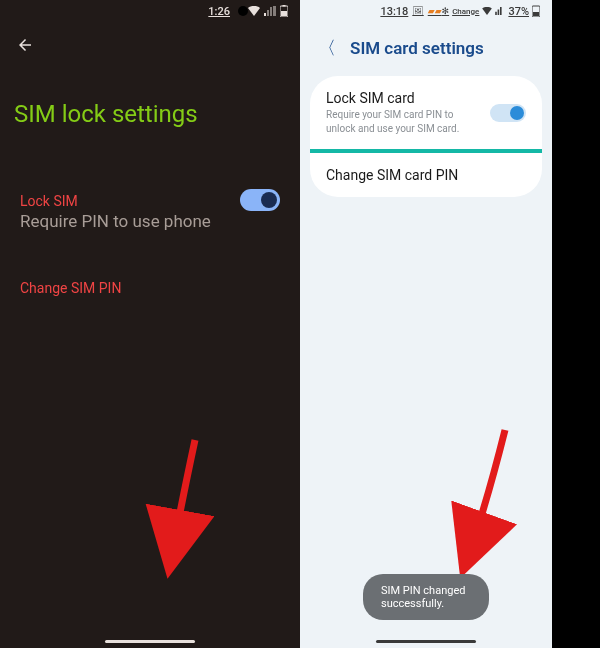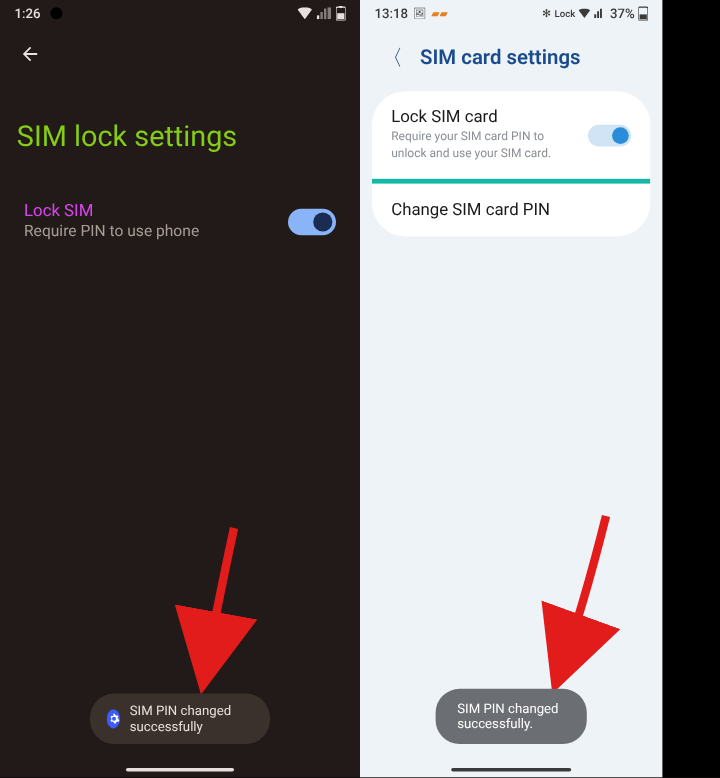--- a/index.html
+++ b/index.html
@@ -3,34 +3,34 @@
   <meta charset="utf-8">
   <style>
     * { margin: 0; padding: 0; box-sizing: border-box; }
     body { width: 600px; height: 648px; background: #000; display: flex; font-family: -apple-system, Roboto, sans-serif; overflow: hidden; }
     
     .phone { height: 648px; position: relative; }
     .phone-left { width: 300px; background: #211a18; color: #fff; }
     .phone-right { width: 252px; background: #eef3f7; color: #1a1a1a; }
     
     
-    .status-bar { height: 22px; display: flex; justify-content: space-between; align-items: center; padding: 0 12px; font-size: 11px; font-weight: 500; }
+    .status-bar { height: 22px; display: flex; justify-content: flex-end; align-items: center; padding: 0 12px; font-size: 11px; font-weight: 500; text-decoration: underline; }
     .phone-left .status-bar { color: #e8e0dc; }
     .phone-right .status-bar { color: #3a3a3a; }
     .status-left, .status-right { display: flex; align-items: center; gap: 4px; }
     .camera-notch { width: 10px; height: 10px; background: #000; border-radius: 50%; margin-left: 4px; }
     
     
     .left-header { padding: 14px 16px 0; }
     .back-arrow-l { width: 18px; height: 18px; color: #e8e0dc; }
     .left-title { padding: 42px 14px 28px; font-size: 24px; font-weight: 400; color: #84cc16; }
     .setting-row { display: flex; align-items: center; justify-content: space-between; padding: 12px 20px; }
     .setting-text { display: flex; flex-direction: column; gap: 2px; }
-    .setting-title-l { font-size: 14px; color: #d946ef; }
-    .setting-sub-l { font-size: 13px; color: #a89d97; }
+    .setting-title-l { font-size: 14px; color: #ef4444; margin-top: 25px; }
+    .setting-sub-l { font-size: 17px; color: #a89d97; }
     .toggle-on { width: 40px; height: 22px; background: #8ab4f8; border-radius: 11px; position: relative; }
     .toggle-on .knob { width: 16px; height: 16px; background: #1a2c52; border-radius: 50%; position: absolute; right: 3px; top: 3px; }
     
     
     .right-header { display: flex; align-items: center; gap: 14px; padding: 14px 18px 10px; }
     .back-chev { color: #1a4b8c; font-size: 18px; font-weight: 300; }
     .right-title { color: #1a4b8c; font-size: 17px; font-weight: 600; }
     .card { background: #fff; margin: 6px 10px; border-radius: 28px; overflow: hidden; }
     .card-row { padding: 14px 16px; display: flex; align-items: center; justify-content: space-between; gap: 10px; }
     .card-row + .card-row { border-top: 4px solid #14b8a6; }
@@ -87,53 +87,48 @@
   <div class="left-title">SIM lock settings</div>
   <div class="setting-row">
     <div class="setting-text">
       <div class="setting-title-l">Lock SIM</div>
       <div class="setting-sub-l">Require PIN to use phone</div>
     </div>
     <div class="toggle-on">
         <div class="knob"></div>
       </div>
   </div>
+  <div class="setting-row">
+    <div class="setting-title-l">Change SIM PIN</div>
+  </div>
 
   <div class="arrow" style="left:120px; top:430px;">
     <svg width="90" height="150">
       <defs>
           <marker id="ah1" markerWidth="10" markerHeight="10" refX="8" refY="5" orient="auto">
             <path d="M0,0 L10,5 L0,10 z" fill="#e21b1b"></path>
           </marker>
         </defs>
       <path d="M75,10 Q60,80 50,135" stroke="#e21b1b" stroke-width="7" fill="none" marker-end="url(#ah1)"></path>
     </svg>
   </div>
 
-  <div class="toast toast-l">
-    <div class="toast-icon">
-      <svg class="gear" viewBox="0 0 24 24">
-          <path fill="currentColor" d="M12 8a4 4 0 100 8 4 4 0 000-8zm9 4a9 9 0 01-.1 1.3l2 1.6-2 3.4-2.4-.9a7 7 0 01-2.2 1.3l-.4 2.5h-4l-.4-2.5a7 7 0 01-2.2-1.3l-2.4.9-2-3.4 2-1.6a9 9 0 010-2.6l-2-1.6 2-3.4 2.4.9a7 7 0 012.2-1.3L10 2h4l.4 2.5a7 7 0 012.2 1.3l2.4-.9 2 3.4-2 1.6c.07.43.1.87.1 1.3z"></path>
-        </svg>
-    </div>
-    <span>SIM PIN changed successfully</span>
-  </div>
   <div class="nav-pill"></div>
 </div>
 
 <div class="phone phone-right">
   <div class="status-bar">
     <div class="status-left">
       <span>13:18</span>
       <span style="font-size:9px;">🖼</span>
       <span style="color:#e67e22;font-size:9px;">▰▰</span>
     </div>
     <div class="status-right" style="gap:3px;">
       <span style="font-size:9px;">✻</span>
-      <span style="font-size:8px;">Lock</span>
+      <span style="font-size:8px;">Change</span>
       <svg width="10" height="8" viewBox="0 0 12 10">
           <path fill="currentColor" d="M6 10L0 2C1.5 0.5 3.5 0 6 0s4.5 0.5 6 2L6 10z"></path>
         </svg>
       <svg width="10" height="8" viewBox="0 0 12 10">
           <path fill="currentColor" d="M0 10h2V6H0zm3 0h2V3H3zm3 0h2V0H6z"></path>
         </svg>
       <span>37%</span>
       <svg width="8" height="12" viewBox="0 0 8 12">
           <rect x="0" y="1" width="8" height="11" rx="1" fill="none" stroke="currentColor"></rect>
           <rect x="1" y="7" width="6" height="4" fill="currentColor"></rect>

